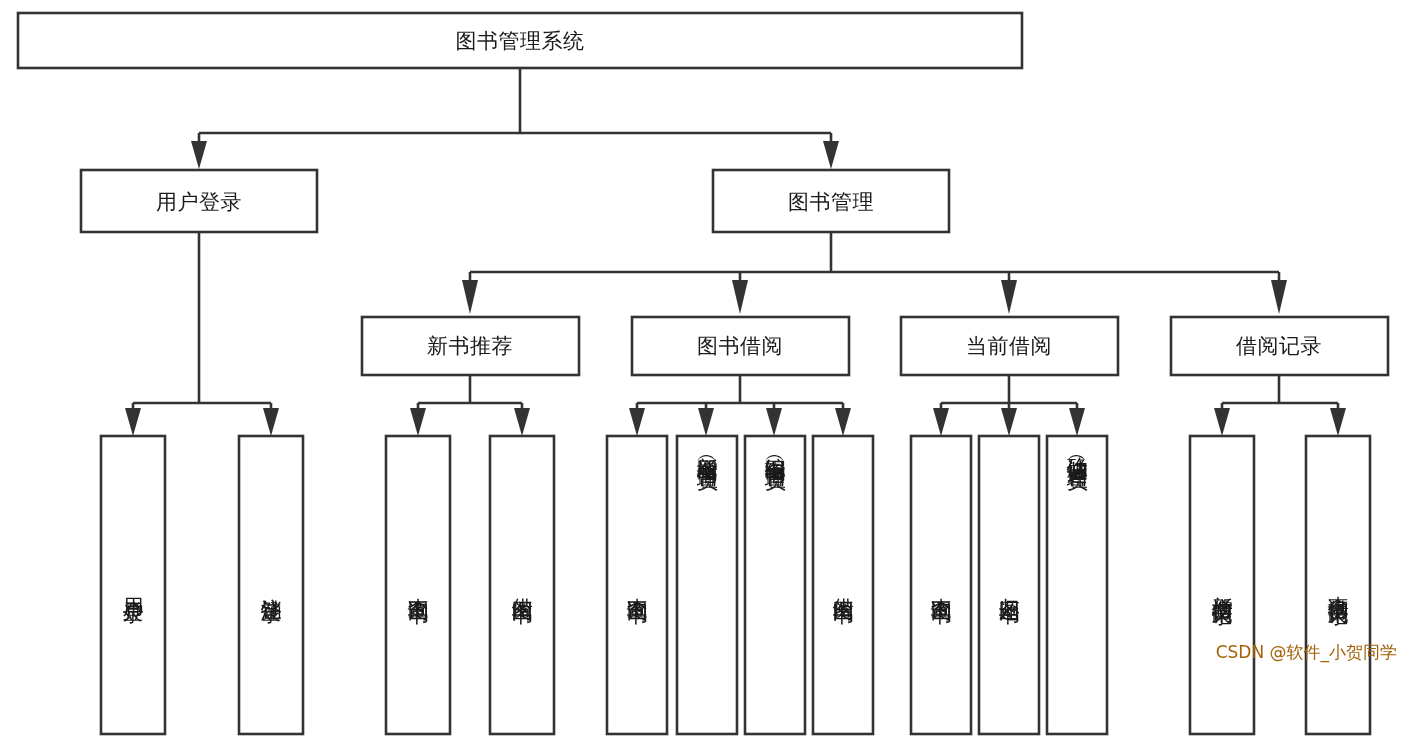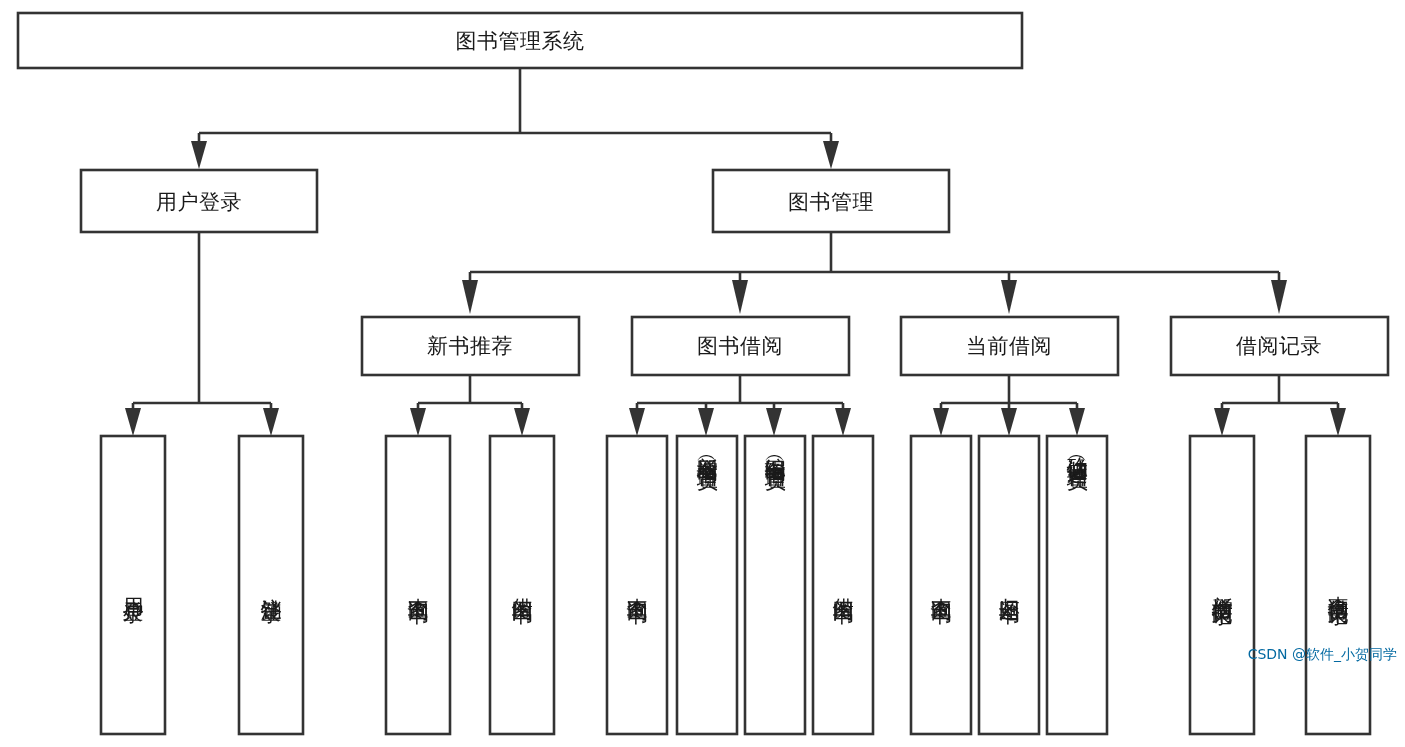--- a/index.html
+++ b/index.html
@@ -65,22 +65,22 @@
     line-height: 1.08;
     letter-spacing: 2px;
     white-space: nowrap;
     text-align: center;
   }
   #watermark {
     position: absolute;
     right: 8px;
     bottom: 6px;
     font-family: "DejaVu Sans", "Liberation Sans", sans-serif;
-    font-size: 14px;
-    color: #0369a1;
+    font-size: 17px;
+    color: #a16207;
     white-space: nowrap;
     pointer-events: none;
   }
 </style>
 </head>
 <body>
 
 <div id="diagram-root">
 
   <svg id="tree-svg" viewBox="0 0 1405 747">

